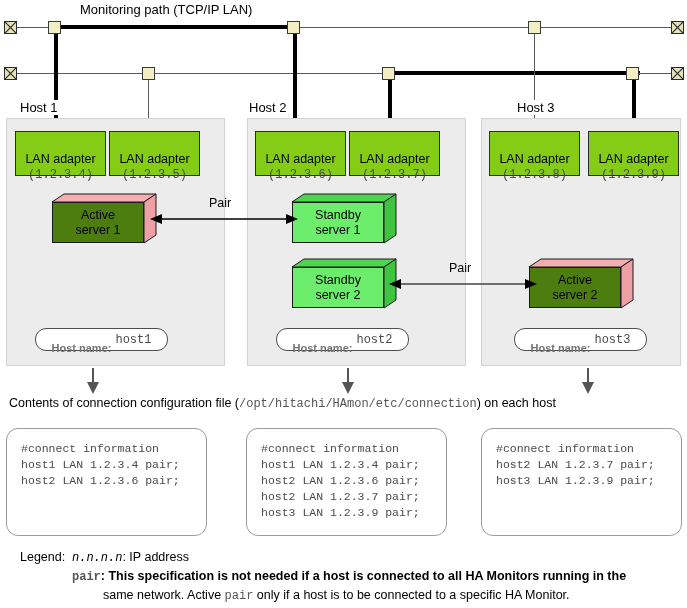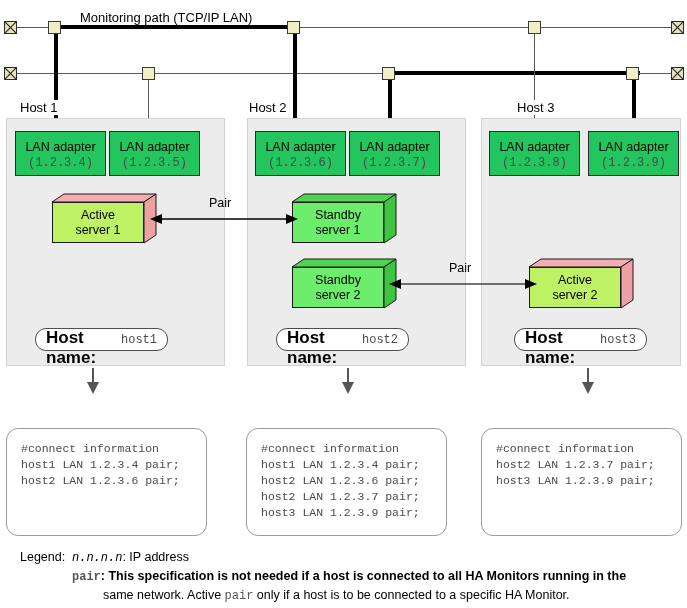--- a/index.html
+++ b/index.html
@@ -80,25 +80,25 @@
   .host-box {
     position: absolute;
     background: #ececec;
     border: 1px solid #d2d2d2;
     box-sizing: border-box;
   }
 
   
   .adapter {
     position: absolute;
-    background: #22c55e;
+    background: #84cc16;
     border: 1px solid #2b2b2b;
     box-sizing: border-box;
     text-align: center;
-    padding-top: 8px;
+    padding-top: 20px;
   }
   .adapter .ad-name {
     display: block;
     font-size: 12.5px;
     line-height: 15px;
     color: #000;
   }
   .adapter .ad-ip {
     display: block;
     font-family: "Liberation Mono", monospace;
@@ -130,41 +130,41 @@
     color: #000;
   }
   .server3d svg {
     position: absolute;
     left: 0;
     top: 0;
     overflow: visible;
   }
   .server3d .lbl2 { display: block; }
 
-  .pink .face { background: #bef264; }
+  .pink .face { background: #4d7c0f; }
   .green .face { background: #6ced6c; }
 
   
   .pill {
     position: absolute;
     background: #ffffff;
     border: 1px solid #4d4d4d;
     border-radius: 11px;
     box-sizing: border-box;
     height: 23px;
     display: flex;
     align-items: center;
     justify-content: center;
     gap: 4px;
     padding: 0 10px;
   }
   .pill .k {
-    font-size: 17px;
+    font-size: 11px;
     font-weight: bold;
-    color: #000000;
+    color: #737373;
     margin-top: 17px;
   }
   .pill .v {
     font-family: "Liberation Mono", monospace;
     font-size: 12px;
     color: #4a4a4a;
   }
 
   
   .pair-label {
@@ -220,21 +220,21 @@
     font-family: "Liberation Mono", monospace;
     font-size: 12px;
     color: #555;
   }
 </style>
 </head>
 <body>
 
 <div class="stage">
 
-  <div class="monitoring-label" style="left:80px; top:10px;">Monitoring path (TCP/IP LAN)</div>
+  <div class="monitoring-label" style="left:80px; top:2px;">Monitoring path (TCP/IP LAN)</div>
 
   <div class="line-h-thin" style="left:14px; top:27px; width:40px;"></div>
   <div class="line-h-thick" style="left:52px; top:25px; width:248px;"></div>
   <div class="line-h-thin" style="left:298px; top:27px; width:376px;"></div>
 
   <div class="line-h-thin" style="left:14px; top:73px; width:382px;"></div>
   <div class="line-h-thick" style="left:392px; top:71px; width:248px;"></div>
   <div class="line-h-thin" style="left:637px; top:73px; width:37px;"></div>
 
   <div class="line-v-thick" style="left:54px; top:27px; height:106px;"></div>
@@ -392,20 +392,23 @@
   </svg>
   <svg class="arrow-svg" style="left:340px; top:368px;" width="16" height="26" viewBox="0 0 16 26">
     <line x1="8" y1="0" x2="8" y2="17" stroke="#555" stroke-width="2"></line>
     <polygon points="8,26 2,14 14,14" fill="#555"></polygon>
   </svg>
   <svg class="arrow-svg" style="left:580px; top:368px;" width="16" height="26" viewBox="0 0 16 26">
     <line x1="8" y1="0" x2="8" y2="17" stroke="#555" stroke-width="2"></line>
     <polygon points="8,26 2,14 14,14" fill="#555"></polygon>
   </svg>
 
+  <div class="caption" style="left:9px; top:396px;">
+    <span>Contents of connection configuration file (</span><span class="mono">/opt/hitachi/HAmon/etc/connection</span><span>) on each host</span>
+  </div>
 
   <div class="cfg" style="left:6px; top:428px; width:201px; height:108px;">
     <span class="cline">#connect information</span>
     <span class="cline">host1 LAN 1.2.3.4 pair;</span>
     <span class="cline">host2 LAN 1.2.3.6 pair;</span>
   </div>
 
   <div class="cfg" style="left:246px; top:428px; width:201px; height:108px;">
     <span class="cline">#connect information</span>
     <span class="cline">host1 LAN 1.2.3.4 pair;</span>

